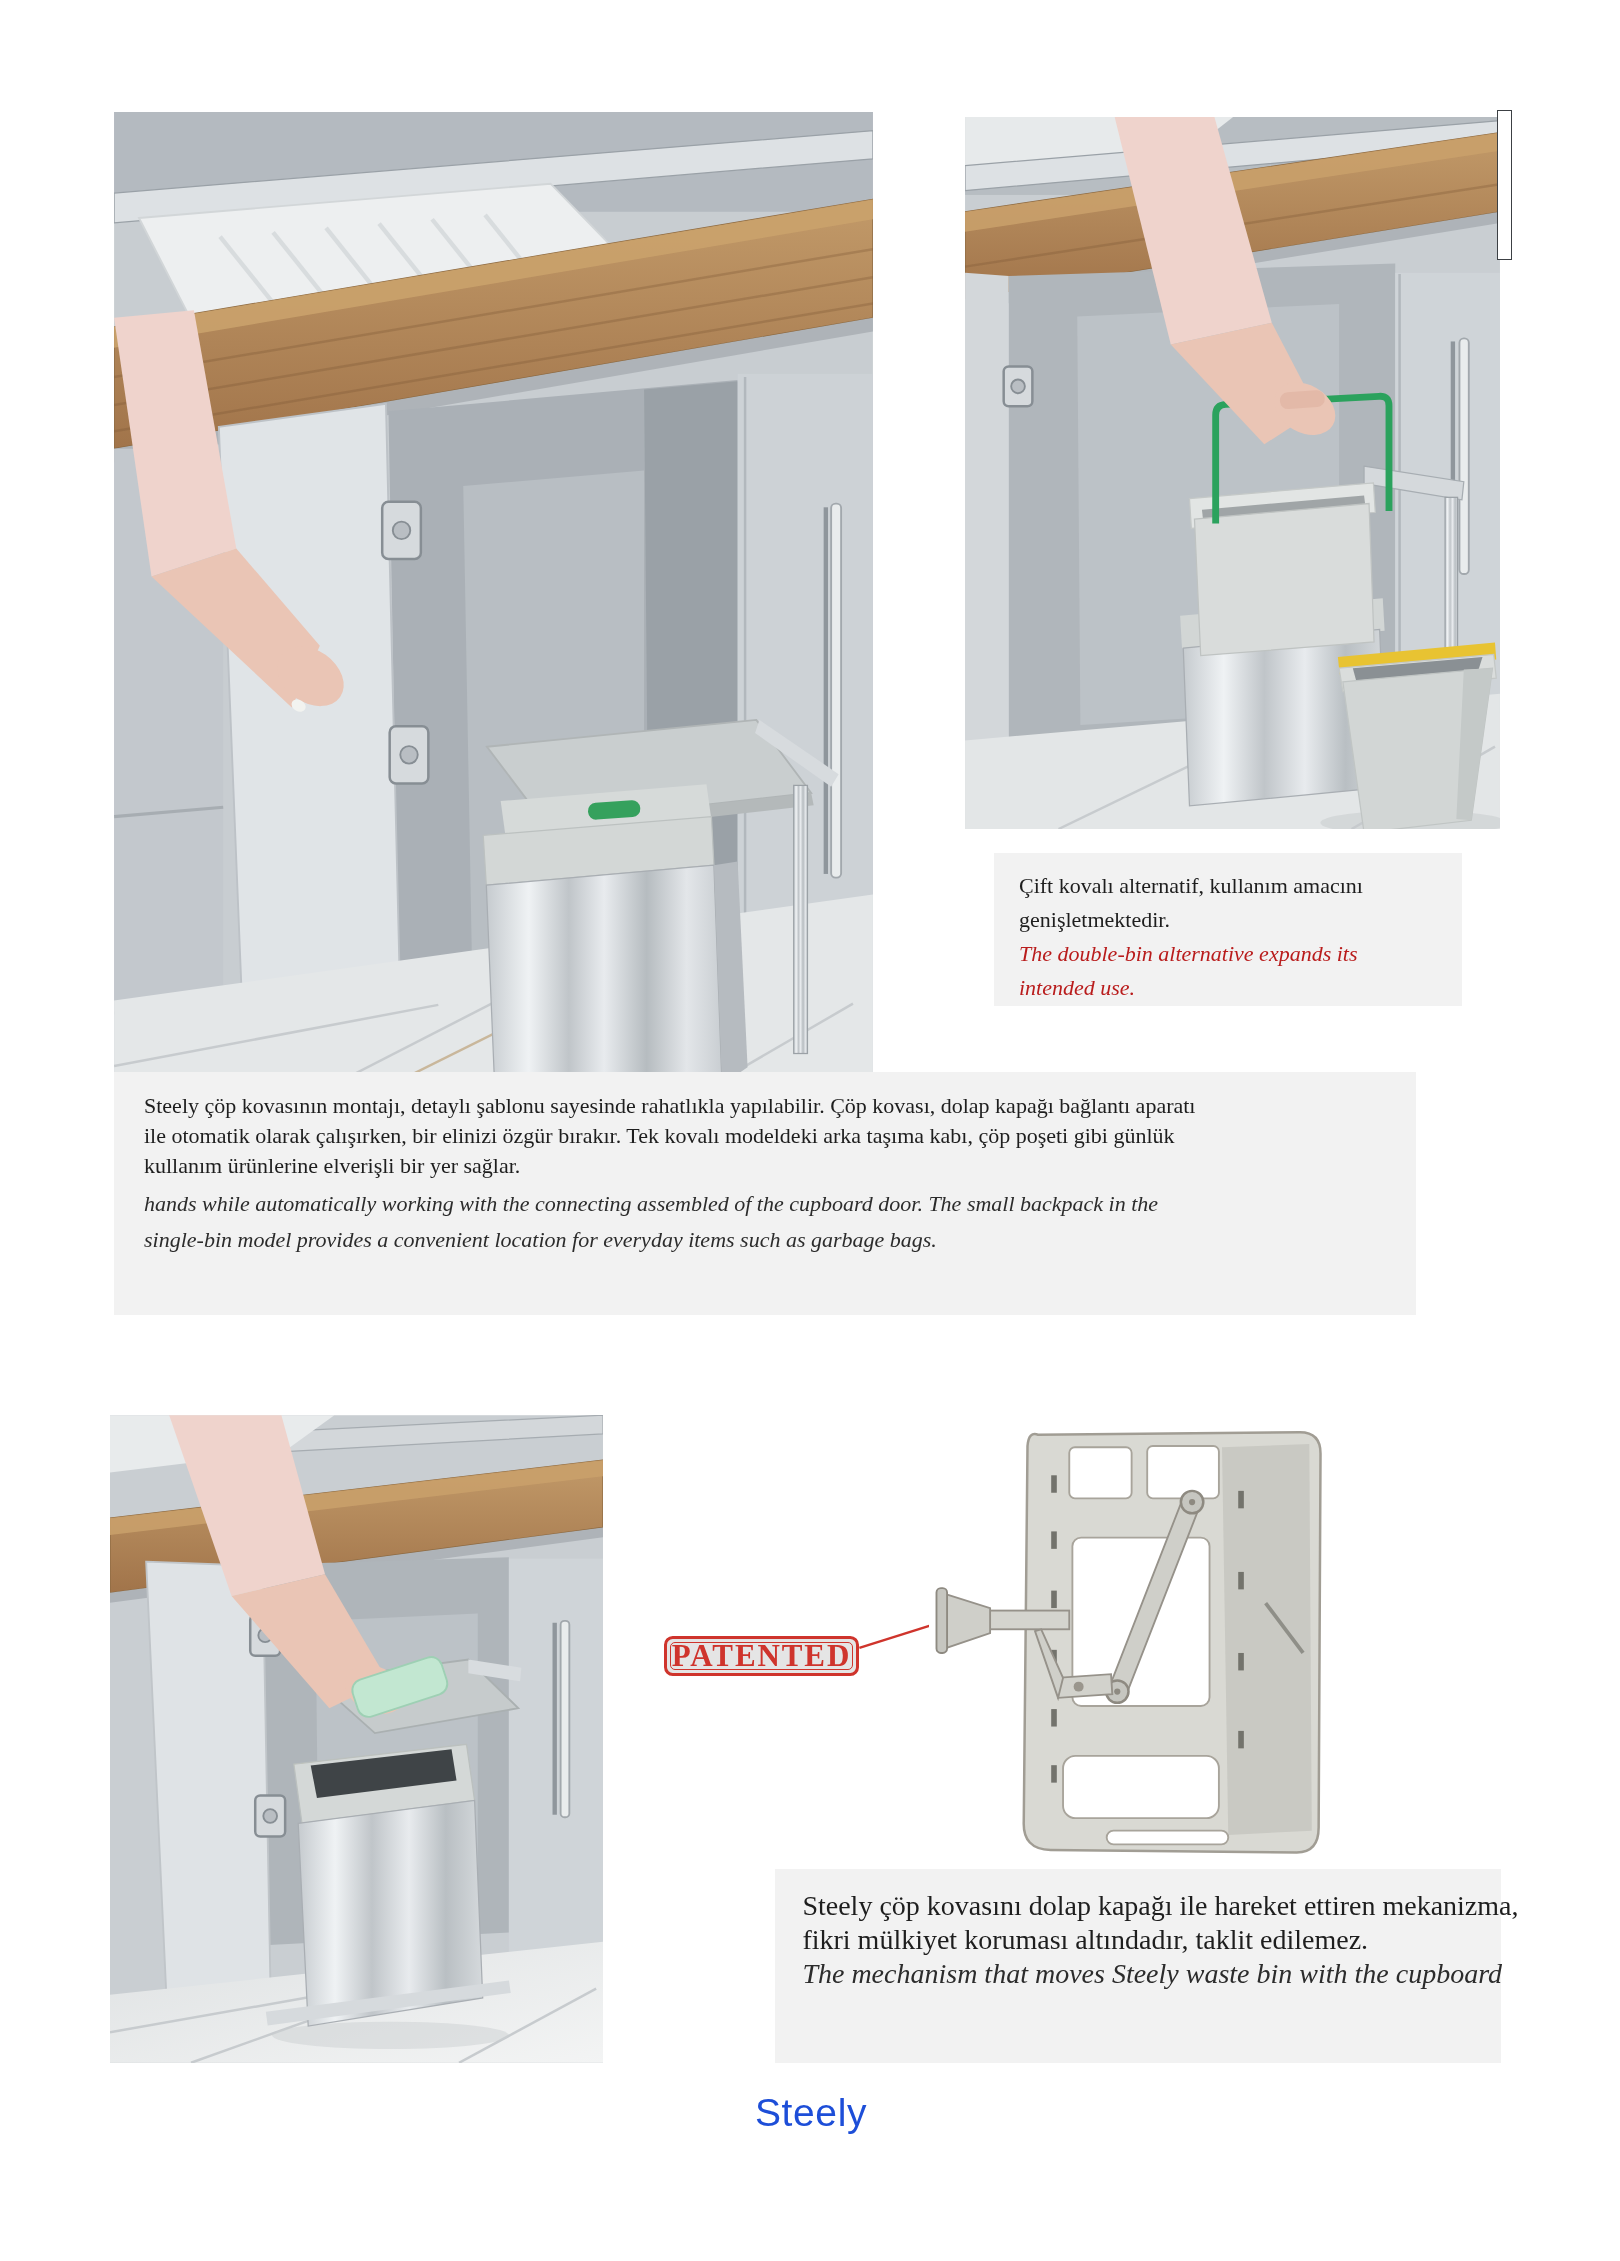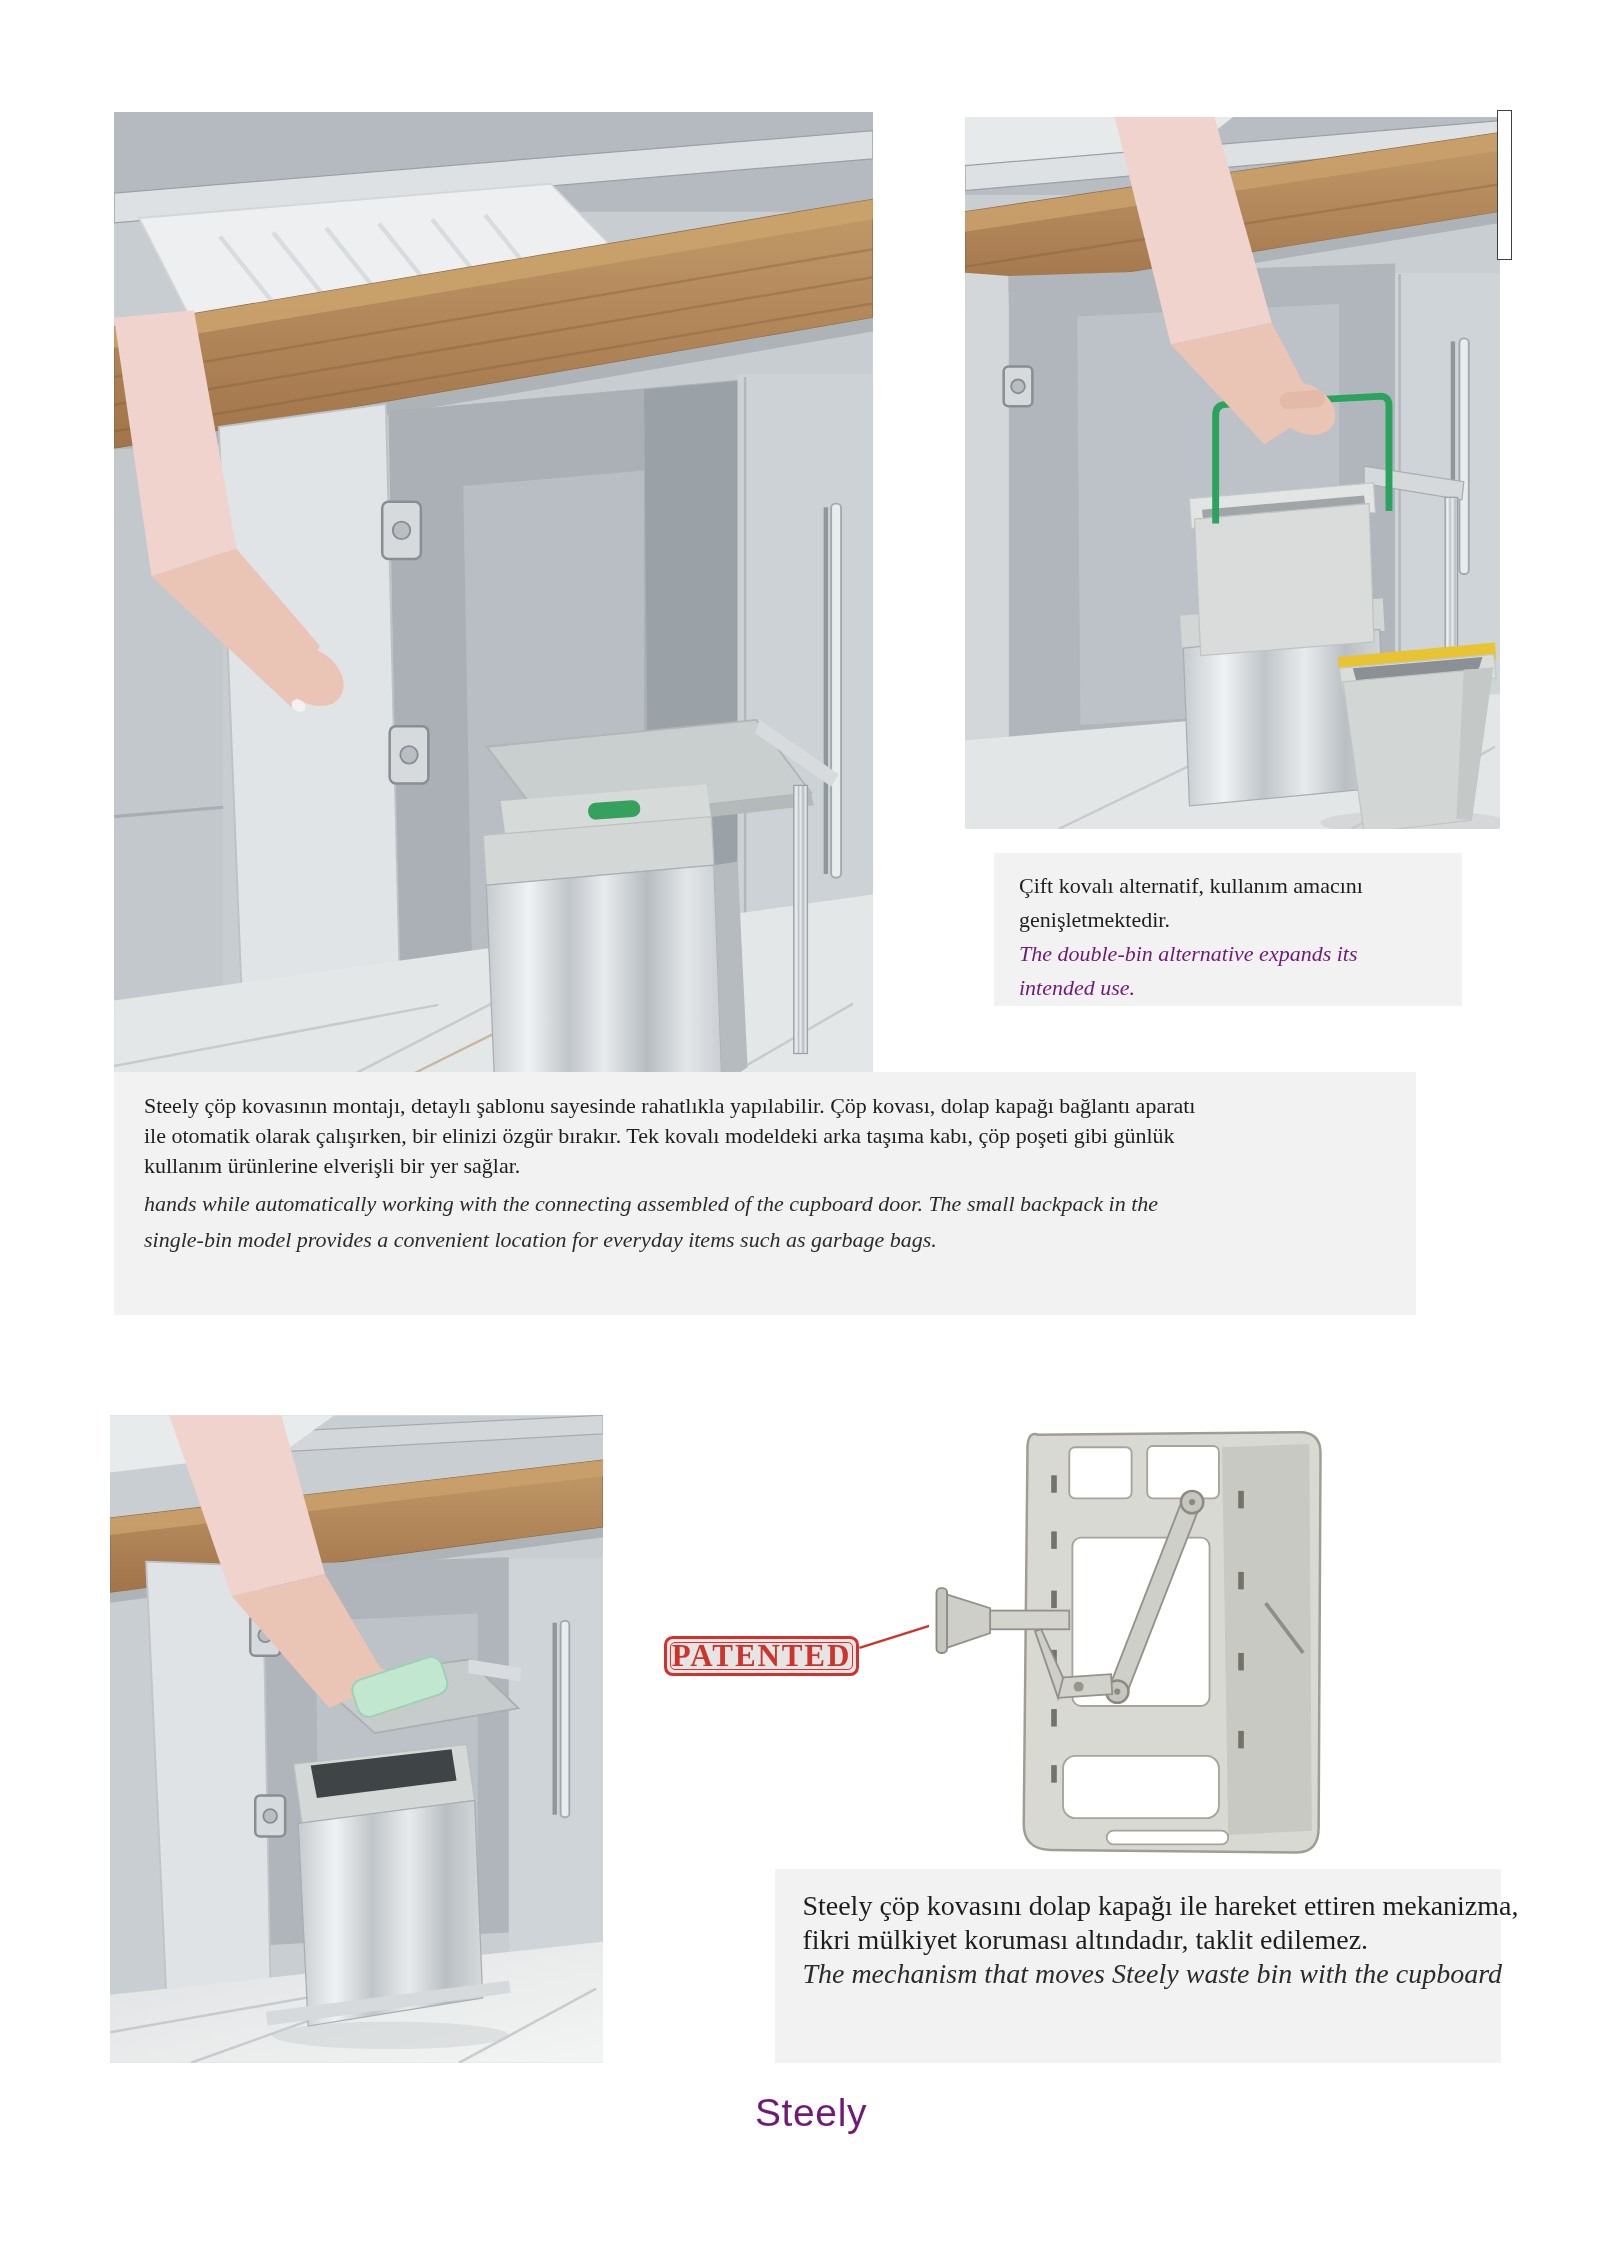--- a/index.html
+++ b/index.html
@@ -4,41 +4,41 @@
 <style>
   html,body{margin:0;padding:0;background:#ffffff;}
   .page{position:relative;width:1621px;height:2261px;background:#ffffff;overflow:hidden;
         font-family:"Liberation Serif", serif;color:#1e1e1e;}
   .photo{position:absolute;overflow:hidden;}
   .photo svg{display:block;}
   .caption{position:absolute;background:#f2f2f2;}
   .caption .line{white-space:nowrap;}
   .cap1{padding:16px 0 0 25px;font-size:22px;}
   .cap1 .tr{line-height:34px;}
-  .cap1 .en{line-height:34px;font-style:italic;color:#701a75;}
+  .cap1 .en{line-height:34px;font-style:italic;color:#b91c1c;}
   .capmain{padding:18.7px 0 0 30px;font-size:22px;}
   .capmain .tr{line-height:30px;}
   .capmain .en{line-height:36px;font-style:italic;color:#2c2c2c;}
   .capmain .en-group{margin-top:5px;}
   .cap2{padding:20px 0 0 27.4px;font-size:28px;}
   .cap2 .tr{line-height:34px;}
   .cap2 .en{line-height:34px;font-style:italic;color:#2c2c2c;}
   .stamp{position:absolute;left:664px;top:1636px;width:195px;height:40px;
          border:3.1px solid #cf342c;border-radius:8.7px;background:#e5e5e5;box-sizing:border-box;}
   .stamp-inner{position:absolute;left:3.1px;top:3.1px;right:3.1px;bottom:3.1px;
          border:1.2px solid #cf342c;border-radius:5px;
          display:flex;align-items:center;justify-content:center;}
   .stamp-inner span{font-family:"Liberation Serif", serif;font-weight:bold;font-size:31px;
          letter-spacing:1.9px;color:#cf342c;}
   .leader{position:absolute;left:855px;top:1614px;width:94px;height:39px;}
   .artifact{position:absolute;left:1497px;top:110px;width:15px;height:150px;
          background:#ffffff;border:1.9px solid #3c4044;box-sizing:border-box;}
   .brand{position:absolute;left:686px;top:2091px;width:250px;text-align:center;
          font-family:"Liberation Sans", sans-serif;font-size:39px;font-weight:400;
-         letter-spacing:0.6px;color:#701a75;}
+         letter-spacing:0.6px;color:#1d4ed8;}
 </style>
 </head>
 <body>
 
 <div class="page">
 
   <div class="photo" style="left:114px;top:112px;width:759px;height:1002px;">
     <svg width="759" height="1002" viewBox="0 0 1217 1607">
       <defs>
         <linearGradient id="chrTL" x1="0" y1="0" x2="1" y2="0">

